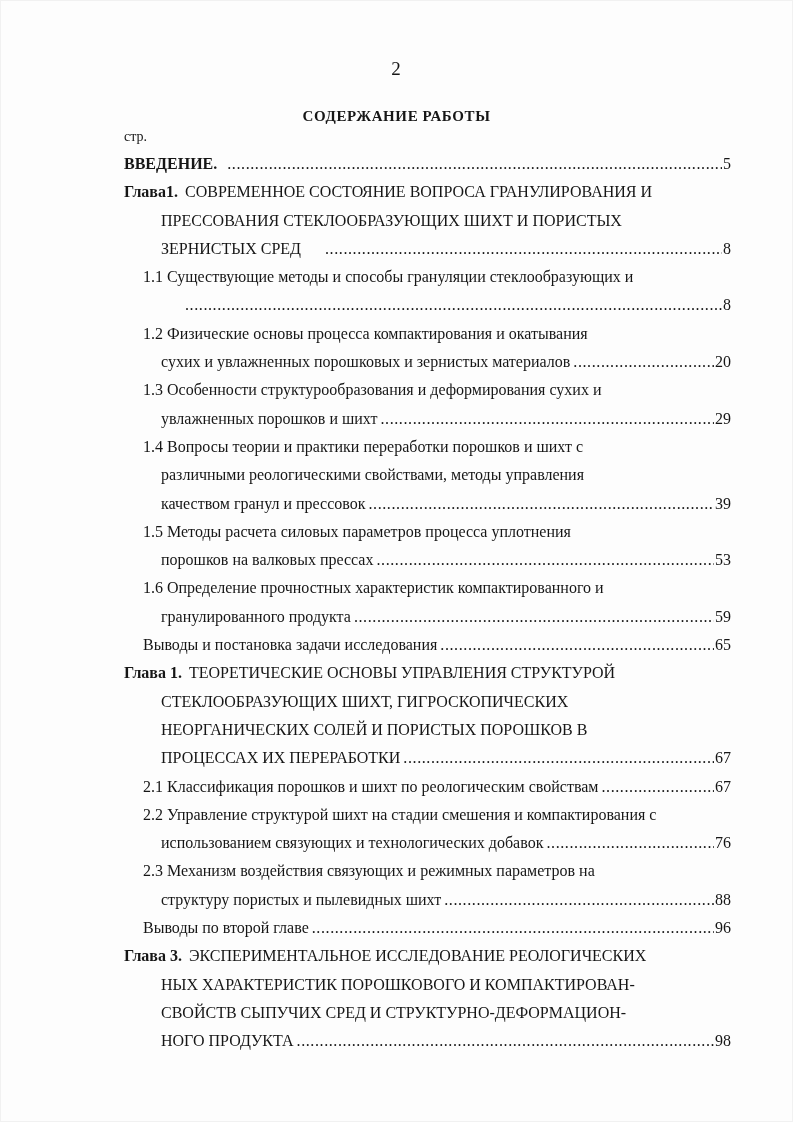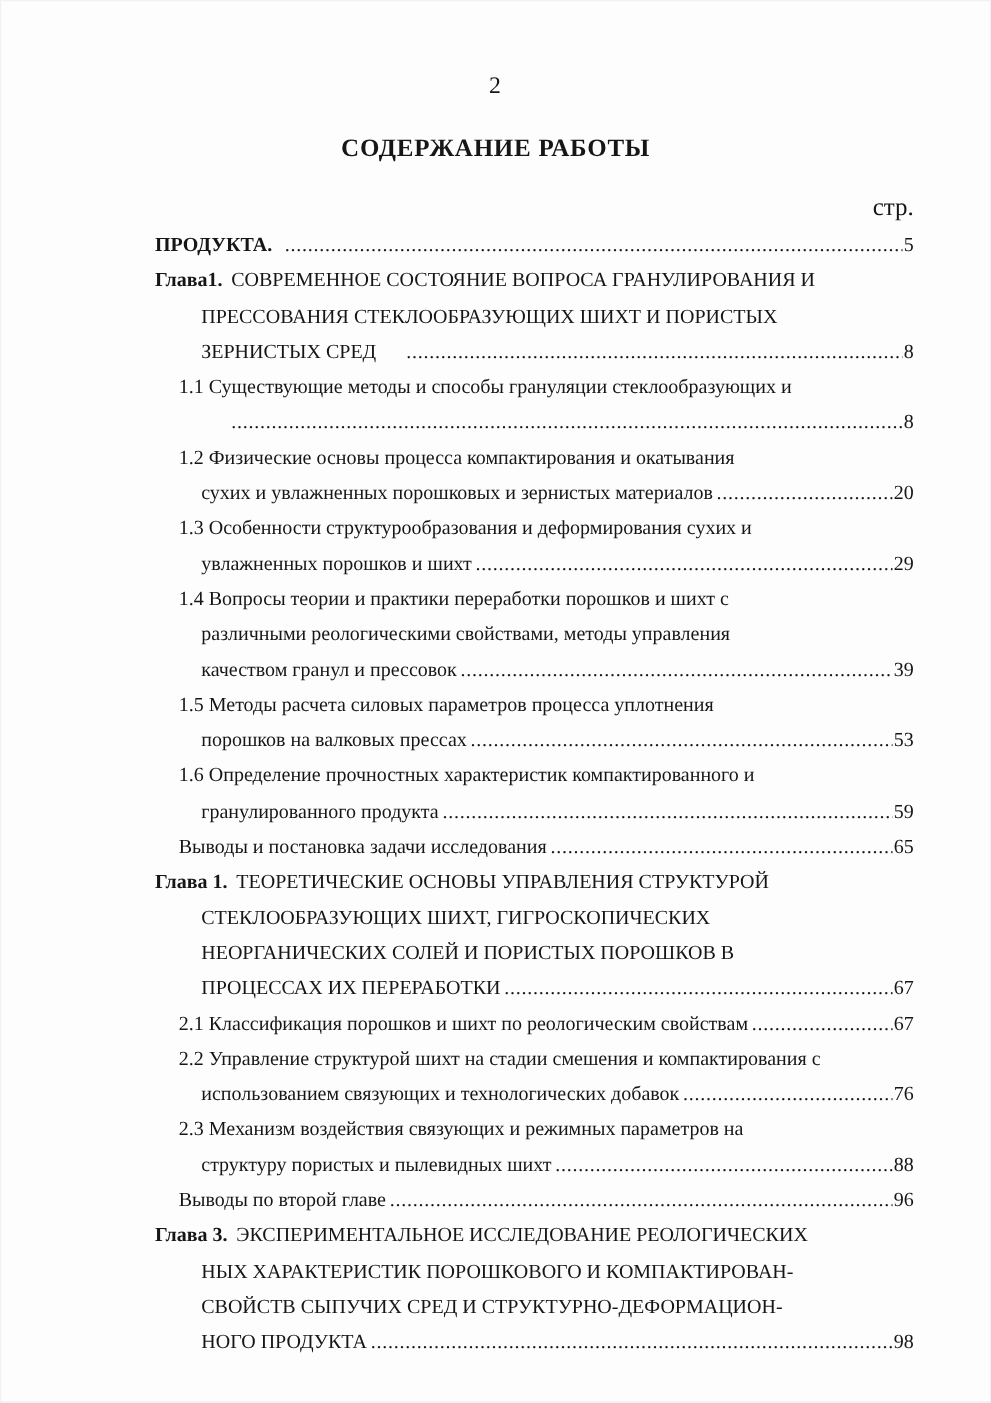--- a/index.html
+++ b/index.html
@@ -15,31 +15,31 @@
   .page-num-line{
     padding-top:58px;
     text-align:center;
     font-size:19px;
     letter-spacing:1px;
   }
   .doc-title{
     margin-top:28px;
     text-align:center;
     font-weight:bold;
-    font-size:20px;
+    font-size:15px;
     letter-spacing:0.6px;
   }
   .content{
     margin-left:124px;
     margin-right:62px;
   }
   .str-label{
-    text-align:right;
-    margin-top:24px;
-    font-size:20px;
+    text-align:left;
+    margin-top:4px;
+    font-size:14px;
   }
   .toc{
     margin-top:5px;
   }
   .toc-row{
     display:flex;
     align-items:baseline;
     line-height:28.3px;
     font-size:16px;
     white-space:nowrap;
@@ -66,21 +66,21 @@
 <div class="scan-page">
   <div class="page-num-line">2</div>
 
   <div class="doc-title">СОДЕРЖАНИЕ РАБОТЫ</div>
 
   <div class="content">
     <div class="str-label">стр.</div>
 
     <div class="toc">
         <div class="toc-row indent-0">
-    <span class="prefix">ПРОДУКТА.</span>
+    <span class="prefix">ВВЕДЕНИЕ.</span>
     <span class="text"></span>
     <span class="leader"></span>
     <span class="pagenum">5</span>
   </div>
         <div class="toc-row indent-0">
     <span class="prefix">Глава1.</span>
     <span class="text">СОВРЕМЕННОЕ СОСТОЯНИЕ ВОПРОСА ГРАНУЛИРОВАНИЯ И</span>
 
   </div>
         <div class="toc-row indent-2">

